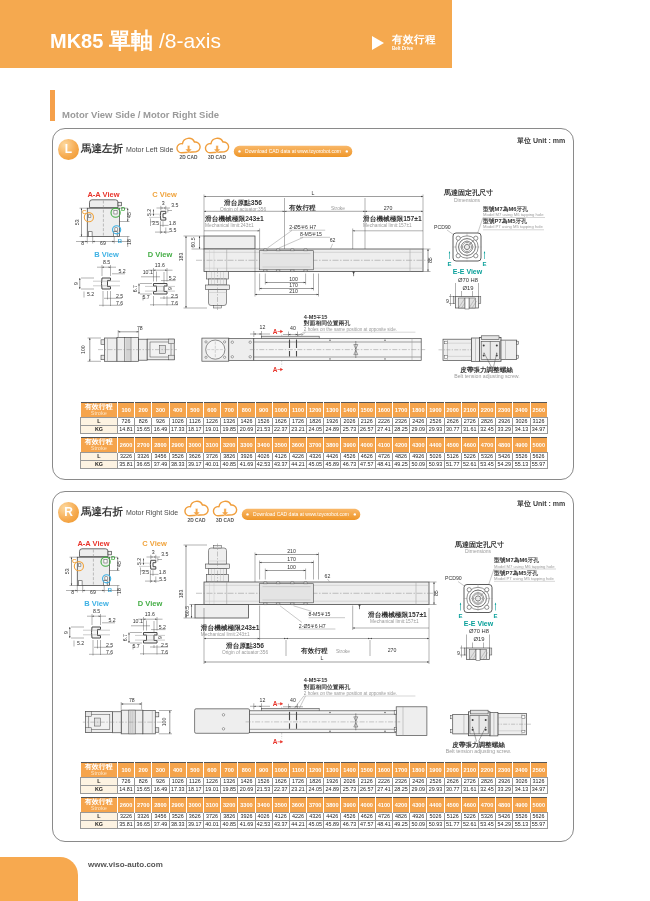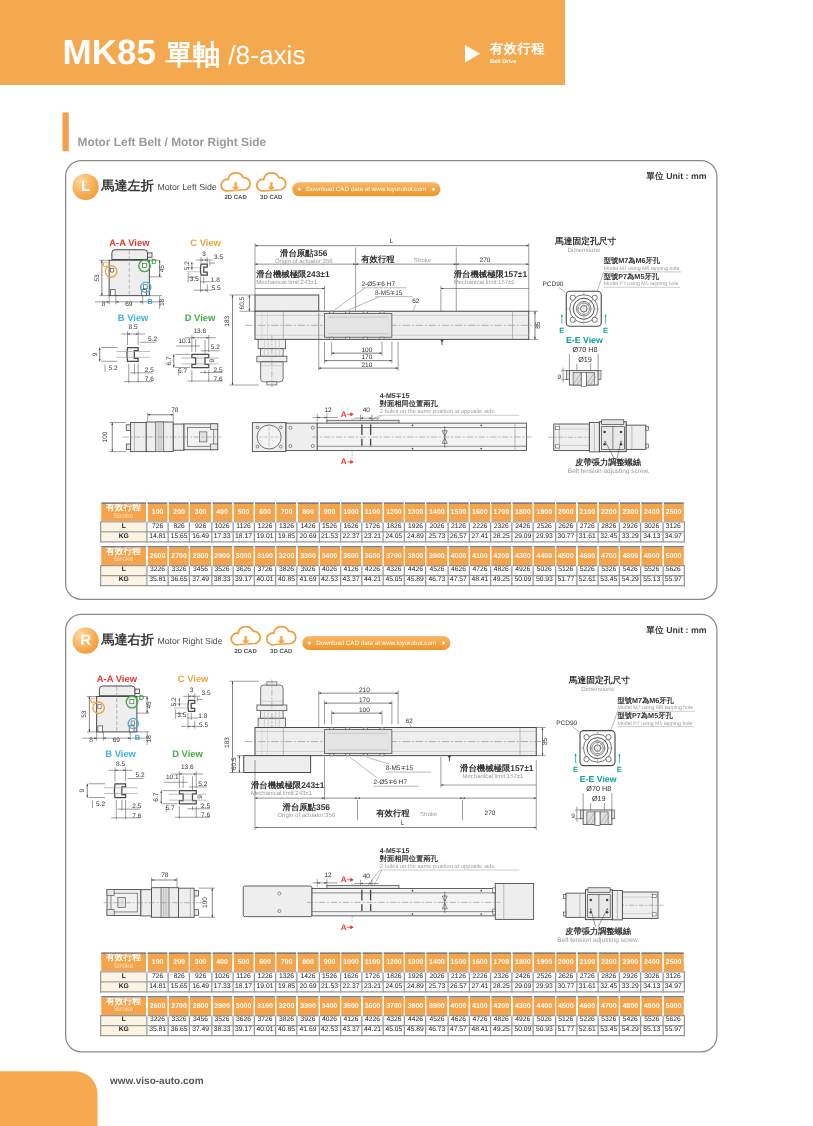--- a/index.html
+++ b/index.html
@@ -1,21 +1,21 @@
 <!DOCTYPE html>
 <html><head>
 <meta charset="utf-8">
 <style>
 html,body{margin:0;padding:0;background:#fff;}
 .page{position:relative;width:650px;height:901px;background:#fff;overflow:hidden;
   font-family:"Liberation Sans",sans-serif;}
 .abs{position:absolute;}
 .banner{position:absolute;left:0;top:0;width:452px;height:68px;background:#f5a94f;}
 .bigtitle{position:absolute;left:50px;top:26px;color:#fff;white-space:nowrap;}
-.bigtitle .mk{font-size:28px;font-weight:bold;letter-spacing:0px;text-align:right;}
+.bigtitle .mk{font-size:20px;font-weight:bold;letter-spacing:0px;text-align:right;}
 .bigtitle .cjk{font-size:22px;font-weight:bold;}
 .bigtitle .ax{font-size:21px;font-weight:normal;}
 .belt{position:absolute;left:392px;top:34px;color:#fff;line-height:1;}
 .belt .c1{font-size:10.5px;font-weight:bold;letter-spacing:0.5px;}
 .belt .c2{font-size:4.5px;font-weight:bold;margin-top:2px;}
 .tri{position:absolute;left:372px;top:36px;width:0;height:0;
   border-left:12px solid #fff;border-top:7px solid transparent;border-bottom:7px solid transparent;}
 .secbar{position:absolute;left:50px;top:90px;width:5px;height:31px;background:#f5a04a;}
 .sectitle{position:absolute;left:62px;top:89px;font-size:16px;font-weight:bold;color:#4a4a4a;}
 .secsub{position:absolute;left:62px;top:109px;font-size:9.5px;font-weight:bold;color:#9a9a9a;}
@@ -54,21 +54,21 @@
 <div class="tri"></div>
 
 <div class="belt">
       <div class="c1">有效行程</div>
       <div class="c2">Belt Drive</div>
     </div>
 
 <div class="secbar"></div>
 
 
-<div class="secsub">Motor Left Belt / Motor Right Side</div>
+<div class="secsub">Motor View Side / Motor Right Side</div>
 
 <div class="panel p1"></div>
 
 <div class="unit" style="left:517px;top:136px;">單位 Unit : mm</div>
 
 <div class="circ" style="left:58px;top:139px;">L</div>
 
 <div class="ptitle" style="left:81px;top:142px;">馬達左折 <span class="en">Motor Left Side</span></div>
 
 <div class="panel p2"></div>

